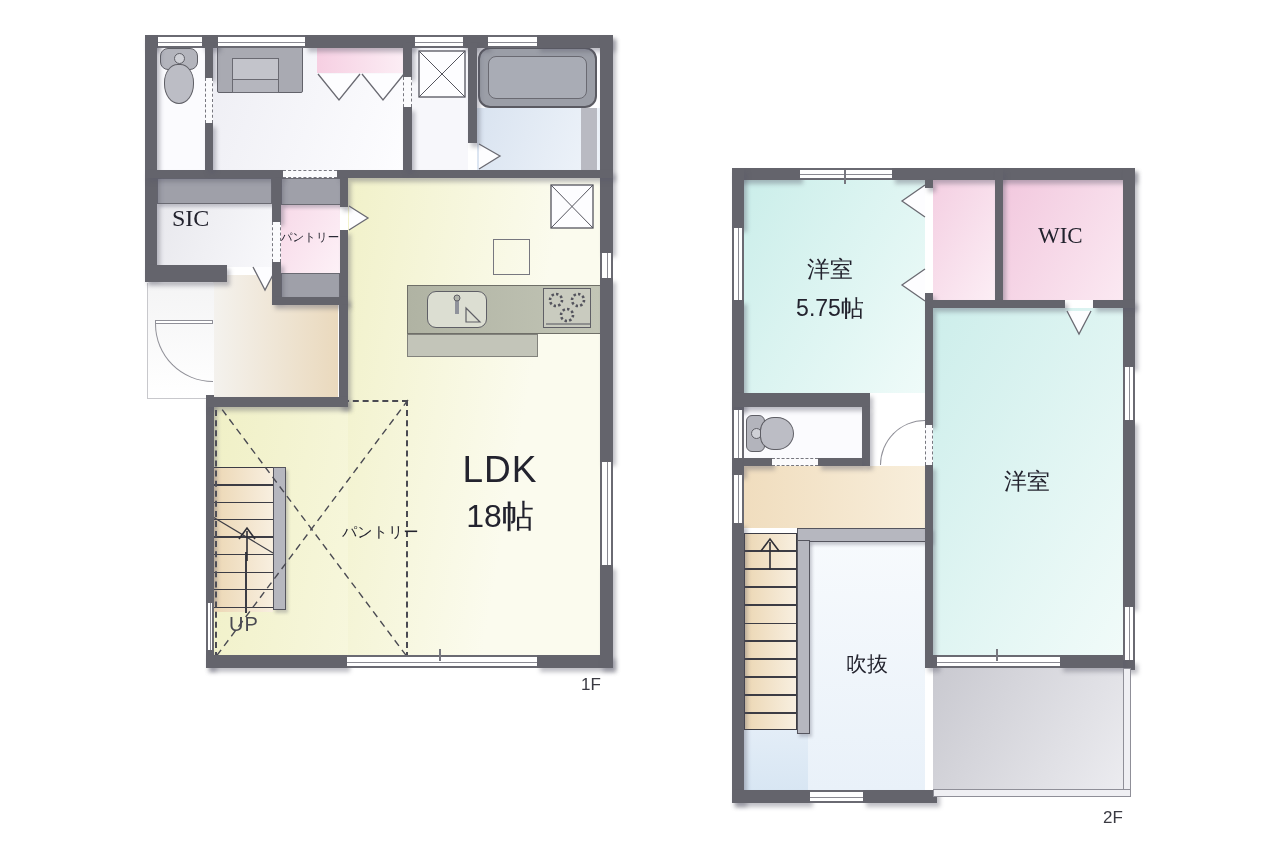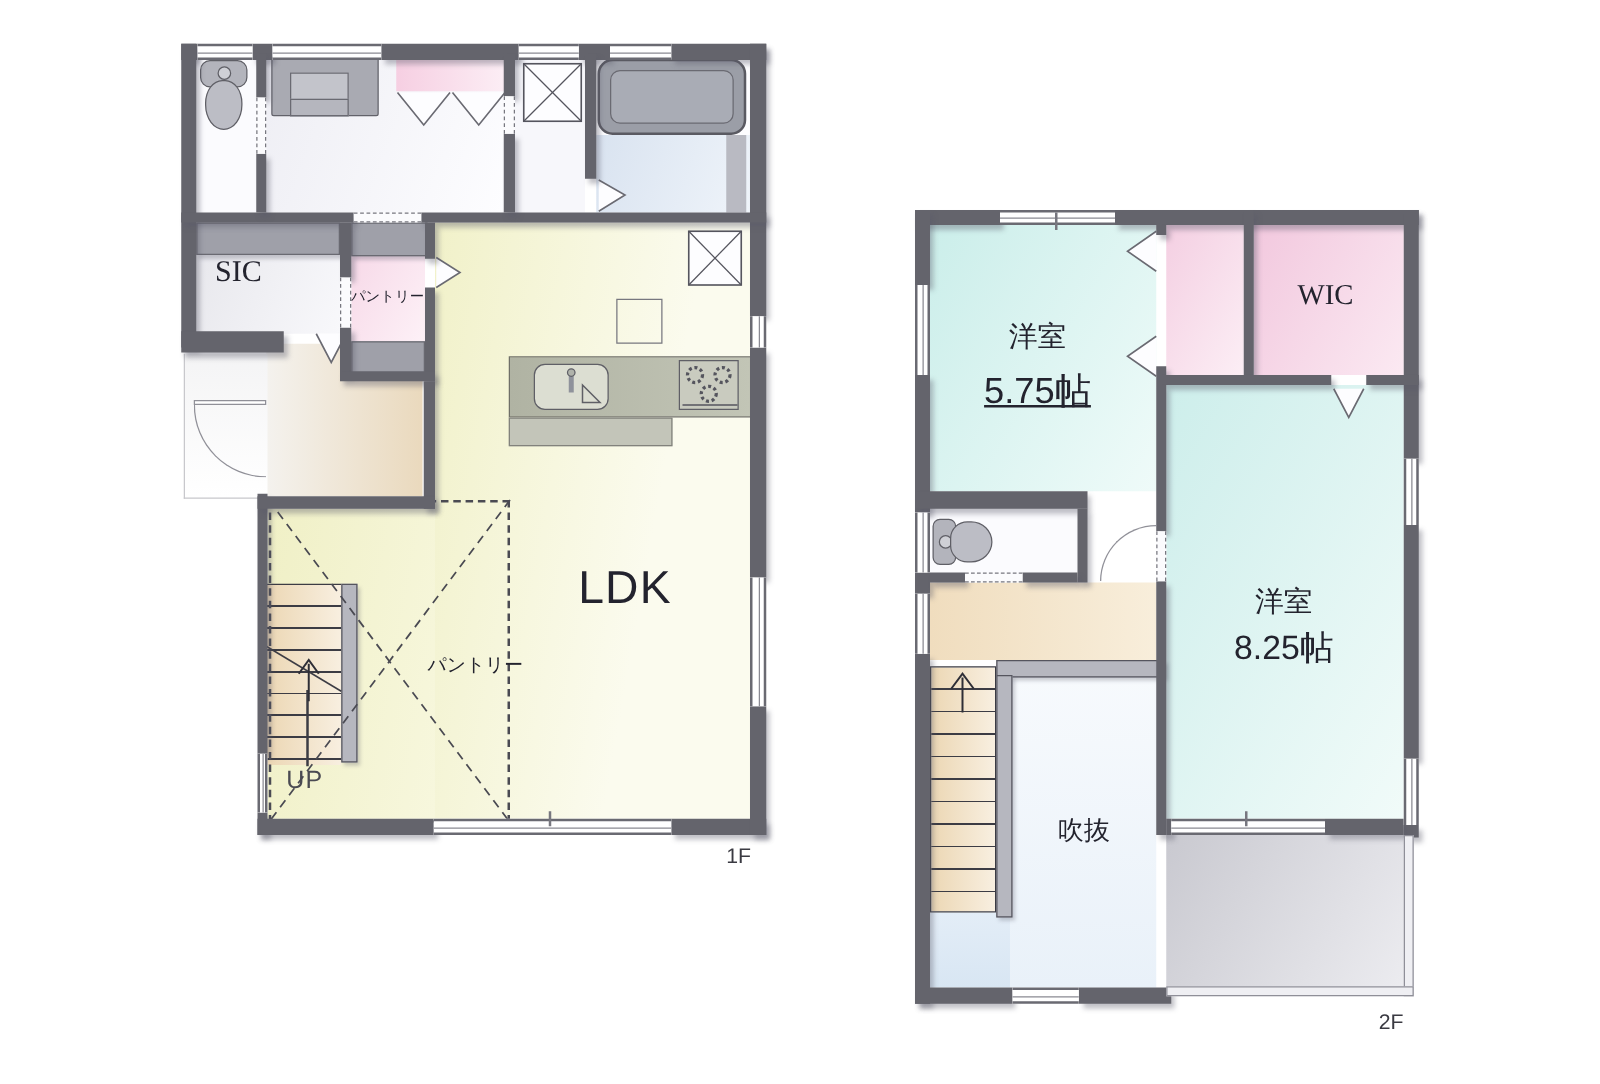--- a/index.html
+++ b/index.html
@@ -182,20 +182,21 @@
     <div class="win-h" style="left:202px;top:620px;width:190px;height:13px;"></div>
     <div class="tick" style="left:294px;top:614px;width:2px;height:12px;"></div>
     <div class="win-v" style="left:61px;top:568px;width:8px;height:47px;"></div>
 
     <div class="open-v" style="left:60px;top:43px;width:8px;height:45px;"></div>
     <div class="open-v" style="left:258px;top:42px;width:9px;height:30px;"></div>
     <div class="open-h" style="left:138px;top:135px;width:54px;height:8px;"></div>
     <div class="open-v" style="left:127px;top:187px;width:9px;height:40px;"></div>
 
     <div class="lbl ctr" style="left:300px;top:414px;width:110px;font-size:37px;font-weight:500;letter-spacing:1px;">LDK</div>
+    <div class="lbl ctr" style="left:300px;top:460px;width:110px;font-size:32px;font-weight:500;">18帖</div>
     <div class="lbl serif" style="left:27px;top:170px;font-size:24px;">SIC</div>
     <div class="lbl ctr" style="left:134px;top:195px;width:62px;font-size:11.5px;">パントリー</div>
     <div class="lbl" style="left:197px;top:488px;font-size:15px;">パントリー</div>
     <div class="lbl" style="left:84px;top:578px;font-size:20px;color:#4a4a52;letter-spacing:1px;">UP</div>
     <div class="lbl" style="left:436px;top:640px;font-size:17px;color:#3a3a42;">1F</div>
   </div>
 
   <div class="plan" style="left:732px;top:168px;width:405px;height:645px;">
 
     <div class="floor" style="left:12px;top:12px;width:181px;height:213px;background:linear-gradient(120deg,#cbeeea,#effbf9);"></div>
@@ -269,21 +270,20 @@
     <div class="win-v" style="left:391px;top:199px;width:12px;height:53px;"></div>
     <div class="win-v" style="left:391px;top:439px;width:12px;height:53px;"></div>
     <div class="win-h" style="left:78px;top:622px;width:53px;height:13px;"></div>
     <div class="win-h" style="left:205px;top:487px;width:123px;height:13px;"></div>
     <div class="tick" style="left:264px;top:481px;width:2px;height:12px;"></div>
 
     <div class="open-h" style="left:40px;top:290px;width:46px;height:8px;"></div>
     <div class="open-v" style="left:193px;top:257px;width:8px;height:40px;"></div>
 
     <div class="lbl ctr" style="left:48px;top:86px;width:100px;font-size:23px;">洋室</div>
-    <div class="lbl ctr" style="left:40px;top:125px;width:116px;font-size:29px;text-decoration:underline;">5.75帖</div>
+    <div class="lbl ctr" style="left:40px;top:125px;width:116px;font-size:23px;">5.75帖</div>
     <div class="lbl serif" style="left:306px;top:55px;font-size:23px;">WIC</div>
     <div class="lbl ctr" style="left:240px;top:298px;width:110px;font-size:23px;">洋室</div>
-    <div class="lbl ctr" style="left:228px;top:332px;width:134px;font-size:27px;">8.25帖</div>
     <div class="lbl ctr" style="left:96px;top:482px;width:78px;font-size:21px;">吹抜</div>
     <div class="lbl" style="left:371px;top:640px;font-size:17px;color:#3a3a42;">2F</div>
   </div>
 
 </div>
 
 </body></html>

